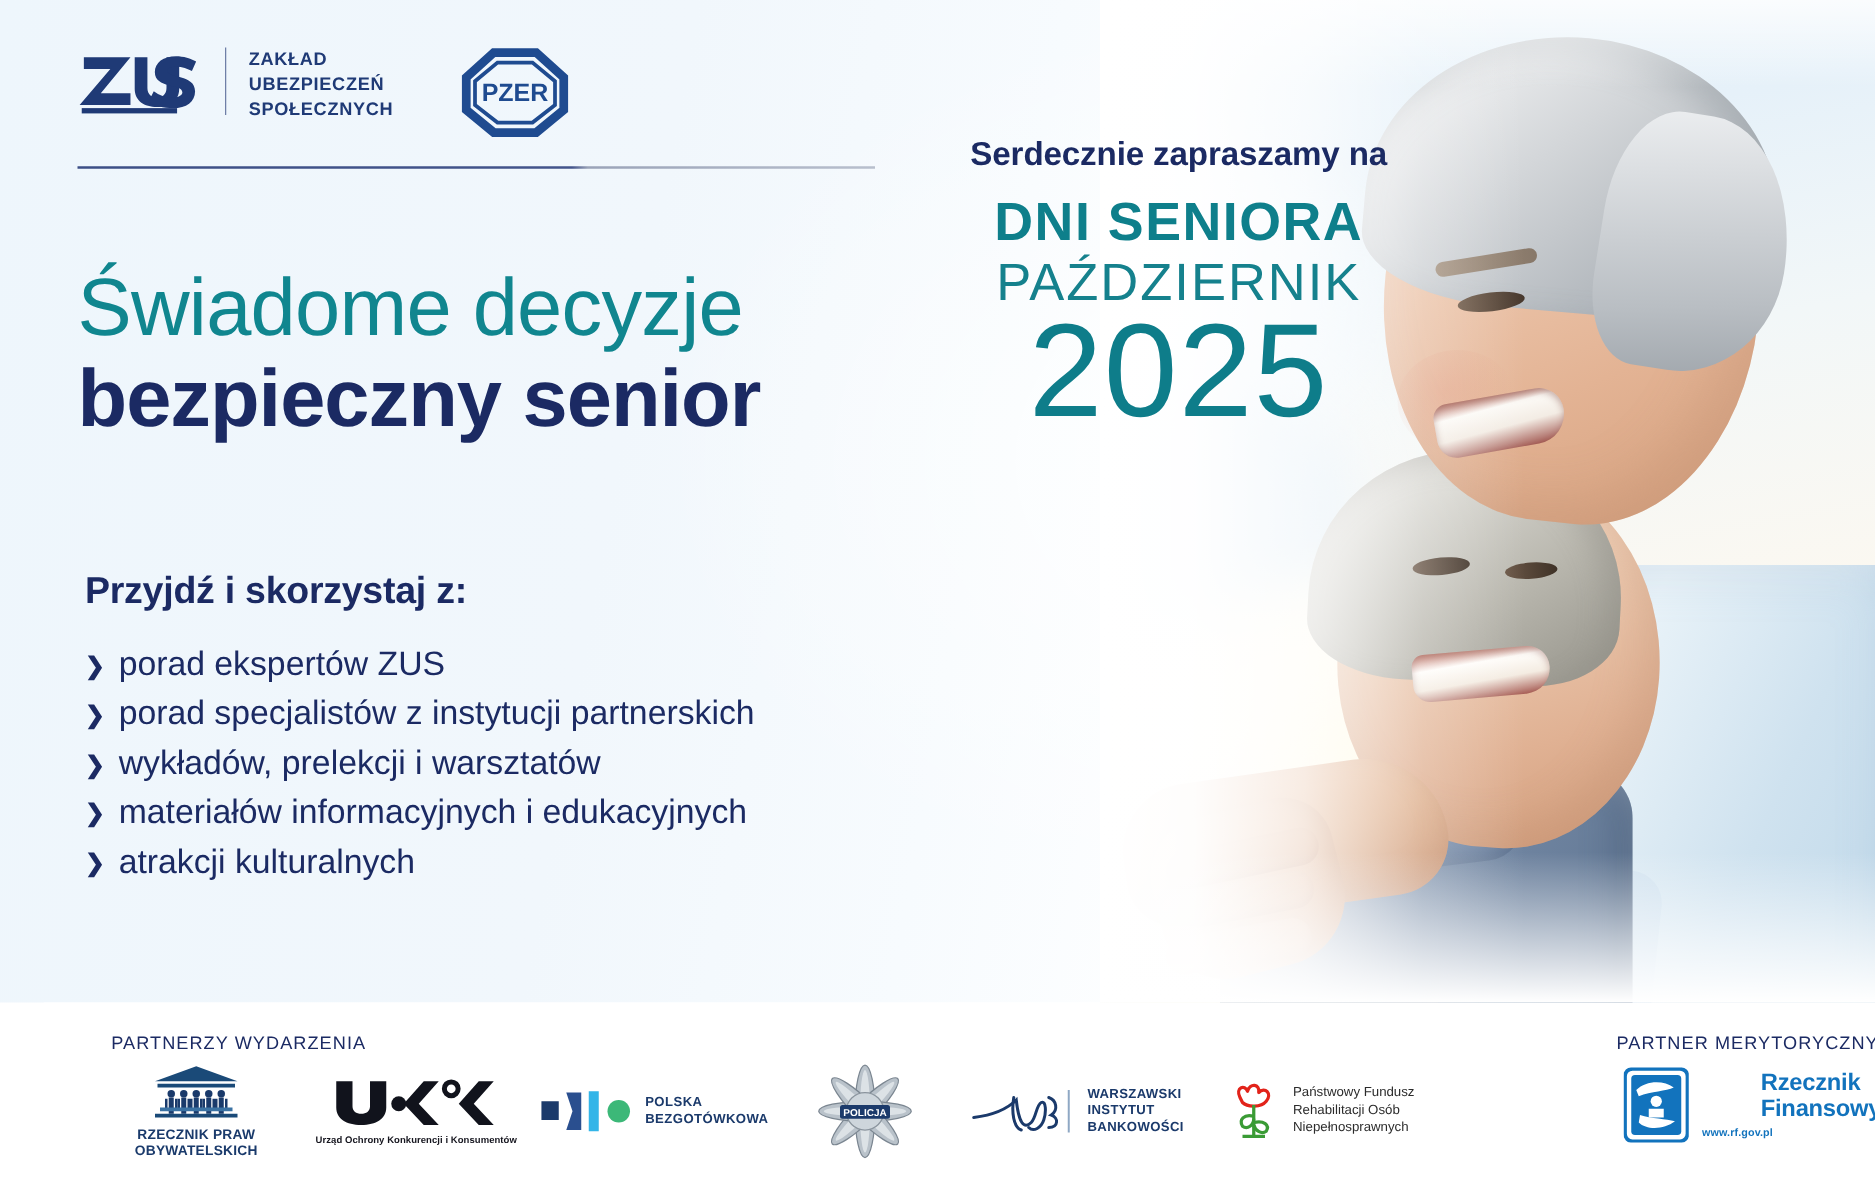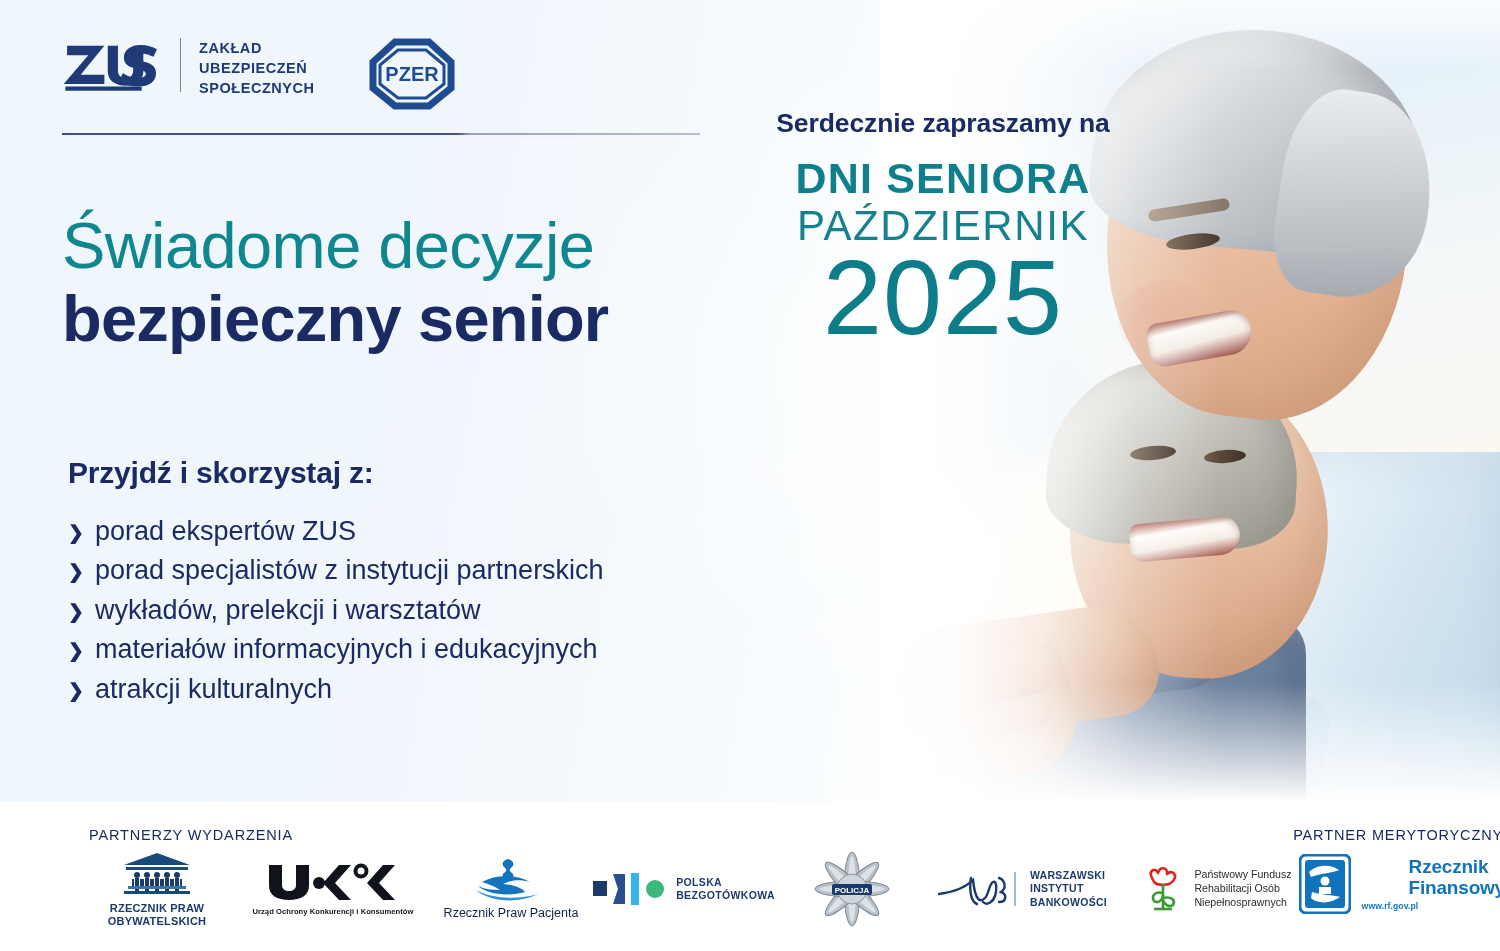--- a/index.html
+++ b/index.html
@@ -466,28 +466,20 @@
           <path d="M4 3 h13 v20 c0 4 3 6 7 6 c4 0 7 -2 7 -6 v-20 h13 v21 c0 9 -8 14 -20 14 c-12 0 -20 -5 -20 -14 z" fill="#11131c"></path>
           <circle cx="54" cy="21" r="6" fill="#11131c"></circle>
           <path d="M86 3 l-16 18 l16 17 l-12 0 l-16 -17 l16 -18 z" fill="#11131c"></path>
           <circle cx="96" cy="9" r="5.5" fill="none" stroke="#11131c" stroke-width="4"></circle>
           <path d="M130 3 l-16 18 l16 17 l-12 0 l-16 -17 l16 -18 z" fill="#11131c"></path>
         </svg>
         <div class="uokik-txt">Urząd Ochrony Konkurencji i Konsumentów</div>
       </div>
 
 
-      <div class="logo-slot" style="width:160px;">
-        <svg width="86" height="44" viewBox="0 0 86 44">
-          <path d="M40 1 c5 1 7 5 4 8 c-3 2 -3 4 0 6 c3 2 1 6 -4 6 c-5 0 -7 -4 -4 -6 c3 -2 3 -4 0 -6 c-3 -3 -1 -7 4 -8 z" fill="#1474bd"></path>
-          <path d="M14 24 c14 -8 34 -8 48 0 c-10 -3 -20 -2 -27 2 c11 1 19 4 22 8 c-18 5 -38 2 -47 -6 c6 3 14 4 22 4 c-6 -4 -12 -6 -18 -8 z" fill="#1474bd"></path>
-          <path d="M8 32 c16 9 42 10 62 4 c-20 10 -48 8 -62 -4 z" fill="#2e93d8"></path>
-        </svg>
-        <div class="rpp-txt">Rzecznik Praw Pacjenta</div>
-      </div>
 
       <div class="logo-slot" style="width:186px; flex-direction:row; gap:11px;">
         <svg width="72" height="34" viewBox="0 0 72 34">
           <rect x="0" y="9" width="14" height="15" fill="#1b3a6b"></rect>
           <path d="M20 2 h12 v30 h-12 l5 -15 z" fill="#2a4f8f"></path>
           <rect x="38" y="1" width="8" height="32" fill="#33b5e8"></rect>
           <circle cx="62" cy="17" r="9" fill="#3cb878"></circle>
         </svg>
         <div class="pb-txt">
           <div>POLSKA</div>

